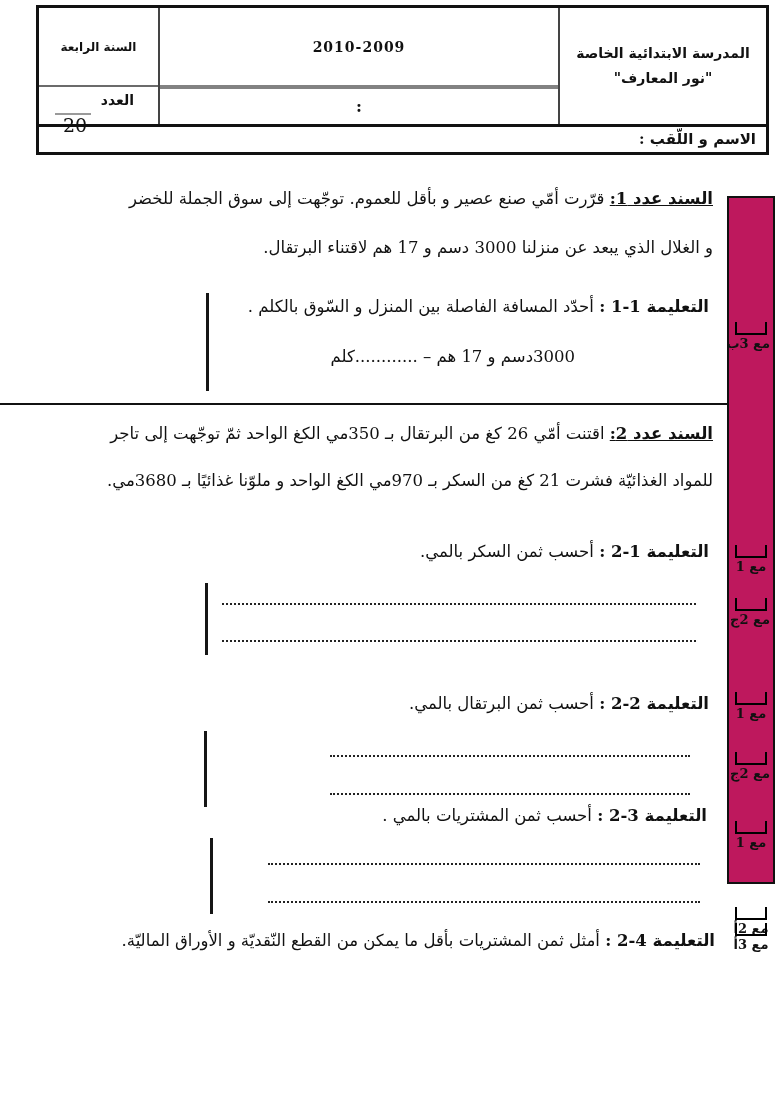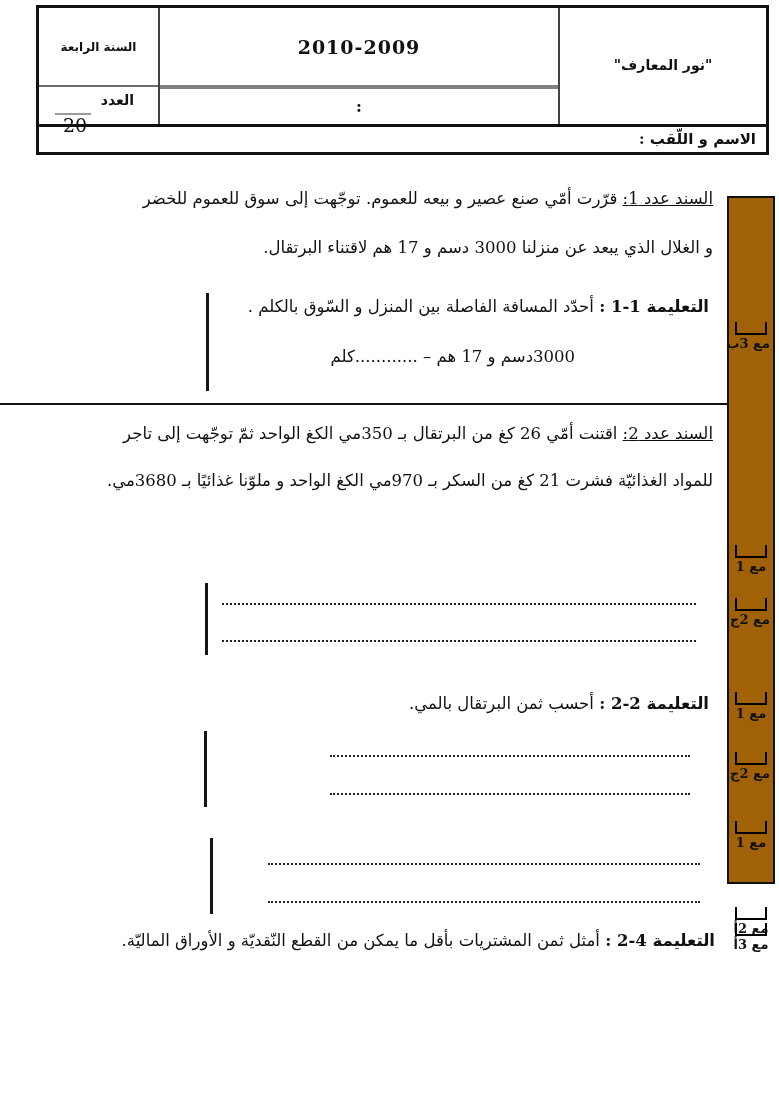--- a/index.html
+++ b/index.html
@@ -20,62 +20,63 @@
     box-sizing:border-box;background:#fff;
   }
   .hdr-top{flex:1;display:flex;flex-direction:row;}
   .c-school{
     width:208px;border-left:2px solid #444;box-sizing:border-box;
     display:flex;flex-direction:column;justify-content:center;align-items:center;
     font-weight:bold;font-size:14px;line-height:1.8;text-align:center;
   }
   .c-mid{flex:1;display:flex;flex-direction:column;}
   .c-year{height:77px;display:flex;align-items:center;justify-content:center;
-    font-weight:bold;font-size:19px;letter-spacing:1px;}
+    font-weight:bold;font-size:14px;letter-spacing:1px;}
   .sep-gray{height:4px;background:#828282;}
   .c-colon{flex:1;display:flex;align-items:center;justify-content:center;
     font-weight:bold;font-size:16px;}
   .c-left{width:121px;border-right:2px solid #444;box-sizing:border-box;
     display:flex;flex-direction:column;}
   .c-grade{height:77px;display:flex;align-items:center;justify-content:center;
     font-weight:bold;font-size:12px;}
   .sep-thin{height:2px;background:#6b6b6b;}
   .c-score{flex:1;position:relative;}
   .score-label{position:absolute;right:24px;top:5px;font-weight:bold;font-size:14px;}
   .score-line{position:absolute;left:16px;top:26px;width:36px;border-top:2px solid #9a9a9a;}
   .score-max{position:absolute;left:24px;top:27px;font-size:19px;}
   .hdr-name{
     height:28px;border-top:3px solid #111;box-sizing:border-box;
     font-weight:bold;font-size:15px;padding:3px 10px 0 0;
   }
   
   .tline{position:absolute;white-space:nowrap;font-size:16.5px;direction:rtl;}
   .b{font-weight:bold;}
-  .bu{font-weight:normal;text-decoration:underline;margin-top:32px;}
+  .bu{font-weight:bold;text-decoration:underline;margin-top:32px;}
   .vbar{position:absolute;width:3px;background:#161616;}
   .dotline{position:absolute;height:0;border-bottom:2.5px dotted #222;}
   .divider{position:absolute;left:0;top:403px;width:727px;height:2px;background:#111;}
   
   .margin-col{
     position:absolute;left:727px;top:196px;width:48px;height:688px;
-    border:2px solid #111;box-sizing:border-box;background:#a16207;
+    border:2px solid #111;box-sizing:border-box;background:#be185d;
   }
   .mark{position:absolute;left:3px;width:38px;}
   .bracket{height:13px;margin:0 3px;border:2px solid #000;border-top:none;box-sizing:border-box;}
   .mark-label{font-weight:bold;font-size:13px;text-align:center;white-space:nowrap;
     direction:rtl;margin-top:1px;font-family:"DejaVu Serif","DejaVu Sans",serif;}
 </style>
 </head>
 <body>
 
 <div class="page">
 
   <div class="hdr">
     <div class="hdr-top">
       <div class="c-school">
+        <div>المدرسة الابتدائية الخاصة</div>
         <div>"نور المعارف"</div>
       </div>
       <div class="c-mid">
         <div class="c-year">2010-2009</div>
         <div class="sep-gray"></div>
         <div class="c-colon">:</div>
       </div>
       <div class="c-left">
         <div class="c-grade">السنة الرابعة</div>
         <div class="sep-thin"></div>
@@ -84,51 +85,59 @@
           <span class="score-line"></span>
           <span class="score-max">20</span>
         </div>
       </div>
     </div>
     <div class="hdr-name">الاسم و اللّقب :</div>
   </div>
 
   <div class="tline" style="top:189px;right:66px;">
     <span class="bu">السند عدد 1:</span>
-    <span>قرّرت أمّي صنع عصير و بيعه للعموم. توجّهت إلى سوق للعموم للخضر</span>
+    <span>قرّرت أمّي صنع عصير و بأقل للعموم. توجّهت إلى سوق الجملة للخضر</span>
   </div>
   <div class="tline" style="top:238px;right:66px;">و الغلال الذي يبعد عن منزلنا 3000 دسم و 17 هم لاقتناء البرتقال.</div>
 
   <div class="vbar" style="left:206px;top:293px;height:98px;"></div>
   <div class="tline" style="top:297px;right:70px;">
     <span class="b">التعليمة 1-1 :</span>
     <span>أحدّد المسافة الفاصلة بين المنزل و السّوق بالكلم .</span>
   </div>
   <div class="tline" style="top:347px;right:204px;">3000دسم و 17 هم – ............كلم</div>
 
   <div class="divider"></div>
 
   <div class="tline" style="top:424px;right:66px;">
     <span class="bu">السند عدد 2:</span>
     <span>اقتنت أمّي 26 كغ من البرتقال بـ 350مي الكغ الواحد ثمّ توجّهت إلى تاجر</span>
   </div>
   <div class="tline" style="top:471px;right:66px;">للمواد الغذائيّة فشرت 21 كغ من السكر بـ 970مي الكغ الواحد و ملوّنا غذائيًا بـ 3680مي.</div>
 
+  <div class="tline" style="top:542px;right:70px;">
+    <span class="b">التعليمة 1-2 :</span>
+    <span>أحسب ثمن السكر بالمي.</span>
+  </div>
   <div class="vbar" style="left:205px;top:583px;height:72px;"></div>
   <div class="dotline" style="top:603px;left:222px;width:474px;"></div>
   <div class="dotline" style="top:640px;left:222px;width:474px;"></div>
 
   <div class="tline" style="top:694px;right:70px;margin-left:48px;">
     <span class="b">التعليمة 2-2 :</span>
     <span>أحسب ثمن البرتقال بالمي.</span>
   </div>
   <div class="vbar" style="left:204px;top:731px;height:76px;"></div>
   <div class="dotline" style="top:755px;left:330px;width:360px;"></div>
   <div class="dotline" style="top:793px;left:330px;width:360px;"></div>
 
+  <div class="tline" style="top:806px;right:72px;">
+    <span class="b">التعليمة 3-2 :</span>
+    <span>أحسب ثمن المشتريات بالمي .</span>
+  </div>
   <div class="vbar" style="left:210px;top:838px;height:76px;"></div>
   <div class="dotline" style="top:863px;left:268px;width:432px;"></div>
   <div class="dotline" style="top:901px;left:268px;width:432px;"></div>
 
   <div class="tline" style="top:931px;right:64px;">
     <span class="b">التعليمة 4-2 :</span>
     <span>أمثل ثمن المشتريات بأقل ما يمكن من القطع النّقديّة و الأوراق الماليّة.</span>
   </div>
 
   <div class="margin-col">

